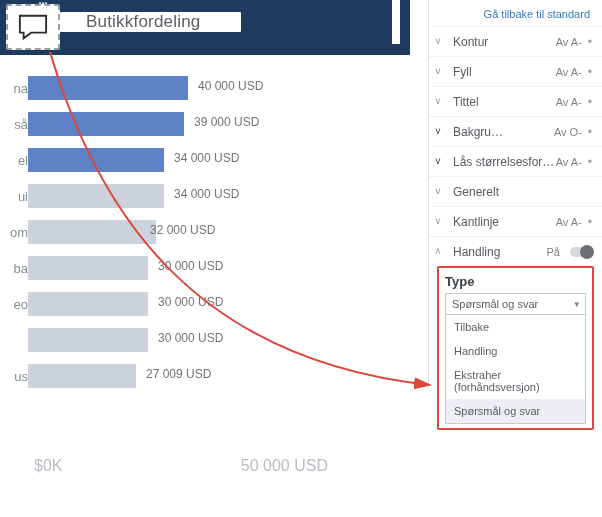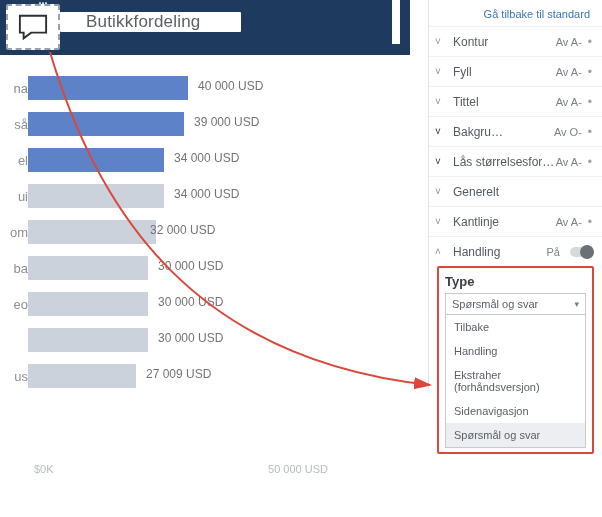--- a/index.html
+++ b/index.html
@@ -16,21 +16,21 @@
   .right-slit { position: absolute; right: 10px; top: 0; width: 8px; height: 80%; background: #fff; }
 
   .chart { position: absolute; left: 0; top: 70px; width: 370px; }
   .row { display: flex; align-items: center; height: 36px; }
   .row .lbl { width: 28px; font-size: 13px; color: #8a8f95; text-align: right; overflow: hidden; white-space: nowrap; }
   .row .bar-wrap { flex: 1; position: relative; height: 24px; }
   .row .bar { position: absolute; left: 0; top: 0; height: 24px; background: #5e82c7; }
   .row .bar.dim { background: #cbd2dc; }
   .row .val { position: absolute; top: 3px; font-size: 12px; color: #737373; white-space: nowrap; }
 
-  .axis { position: absolute; left: 28px; bottom: 42px; width: 340px; font-size: 11px; color: #b7bcc2; display: flex; }
+  .axis { position: absolute; left: 28px; bottom: 42px; width: 340px; font-size: 16px; color: #b7bcc2; display: flex; }
   .axis span:first-child { margin-left: 6px; }
   .axis span:last-child { margin-left: auto; margin-right: 40px; }
 
   .panel { position: absolute; right: 0; top: 0; width: 174px; height: 389px; background: #fff; border-left: 1px solid #e1e4e7; font-size: 12px; color: #3b4147; }
   .panel .reset { text-align: right; padding: 8px 12px 6px 0; color: #3a78b8; font-size: 11px; }
   .sect { display: flex; align-items: center; padding: 6px 10px 6px 6px; border-top: 1px solid #f0f1f3; height: 30px; }
   .sect .chev { width: 14px; color: #8a8f95; font-size: 10px; margin-right: 4px; }
   .sect .name { flex: 1; white-space: nowrap; overflow: hidden; text-overflow: ellipsis; color: #555a60; }
   .sect .st { color: #7a7f85; font-size: 11px; margin-right: 6px; white-space: nowrap; }
   .sect .dash { color: #9da2a8; font-size: 12px; }
@@ -195,21 +195,20 @@
   <div class="type-box">
     <div class="hdr">Type</div>
     <div class="sel">
       <span>Spørsmål og svar</span>
       <span class="caret">▾</span>
     </div>
     <div class="menu" id="type-menu">
         <div class="mi">Tilbake</div>
         <div class="mi">Handling</div>
         <div class="mi">Ekstraher (forhåndsversjon)</div>
-        <div class="mi">Sidenavigasjon</div>
         <div class="mi hi">Spørsmål og svar</div>
       </div>
   </div>
 </div>
 
 <svg class="arrow-svg" width="602" height="517">
   <defs>
     <marker id="ah" markerWidth="10" markerHeight="10" refX="8" refY="3" orient="auto">
       <path d="M0,0 L9,3 L0,6 Z" fill="#d9483b"></path>
     </marker>

